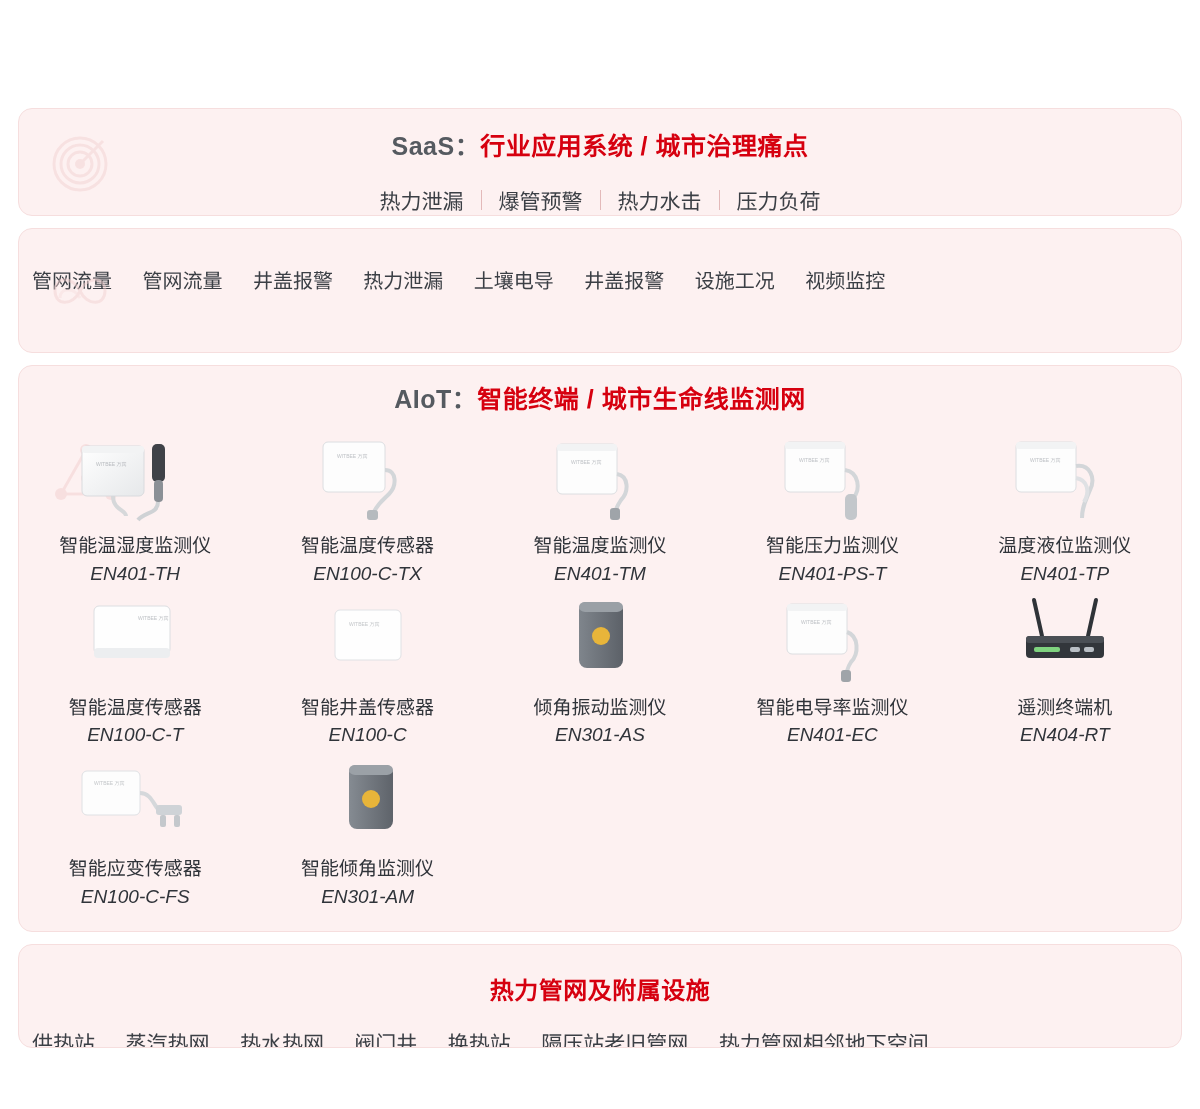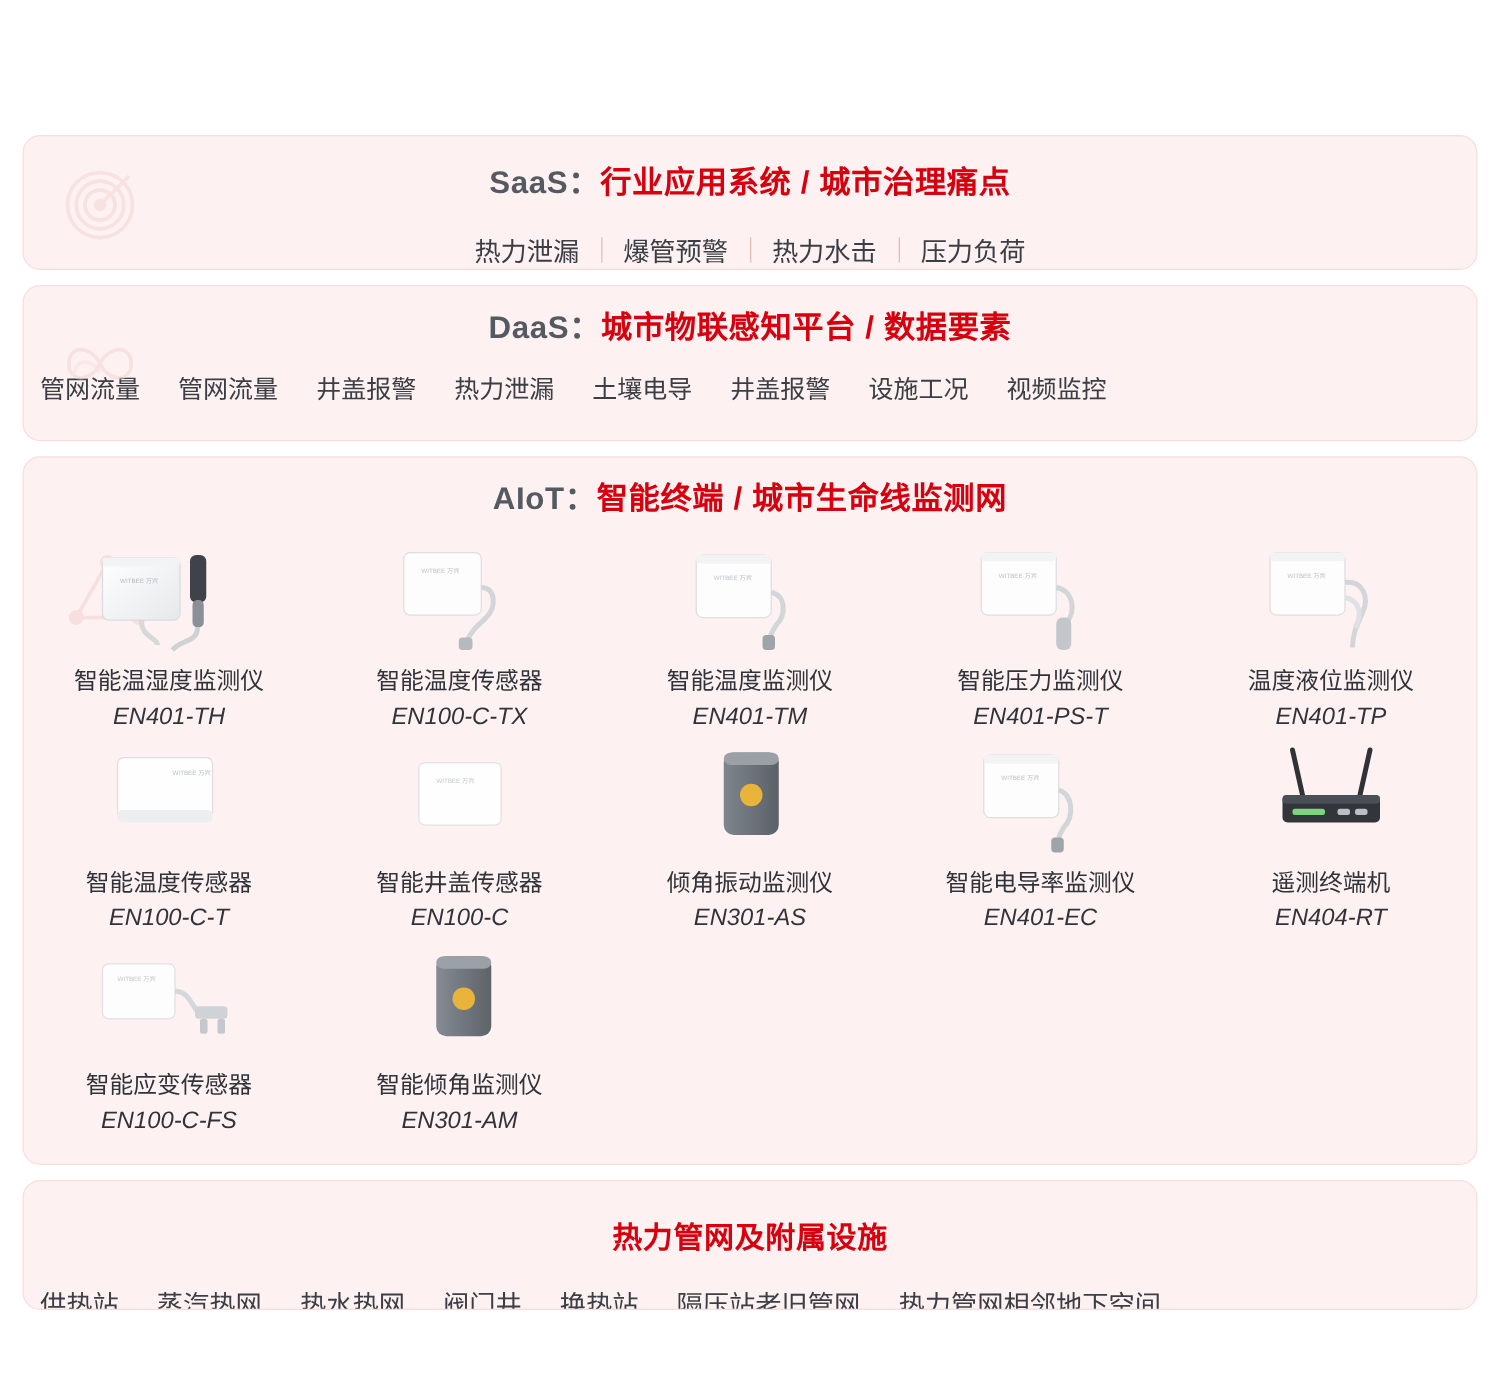--- a/index.html
+++ b/index.html
@@ -169,23 +169,20 @@
       <span class="tag">压力负荷</span>
     </div>
   </div>
 
   <div class="card daas">
     <div class="watermark" style="left:26px;">
       <svg width="70" height="46" viewBox="0 0 70 46" fill="none" stroke="#f3d2d2" stroke-width="3">
         <path d="M35 23 C28 8, 10 8, 10 23 C10 38, 28 38, 35 23 C42 8, 60 8, 60 23 C60 38, 42 38, 35 23 Z"></path>
         <path d="M35 30 C29 19, 15 19, 15 30" opacity=".6"></path>
       </svg>
-    </div>
-    <div class="card-title">
-      <span class="en">DaaS：</span><span>城市物联感知平台 / 数据要素</span>
     </div>
     <div class="tag-row">
       <span class="tag">管网流量</span>
       <span class="sep"></span>
       <span class="tag">管网流量</span>
       <span class="sep"></span>
       <span class="tag">井盖报警</span>
       <span class="sep"></span>
       <span class="tag">热力泄漏</span>
       <span class="sep"></span>

